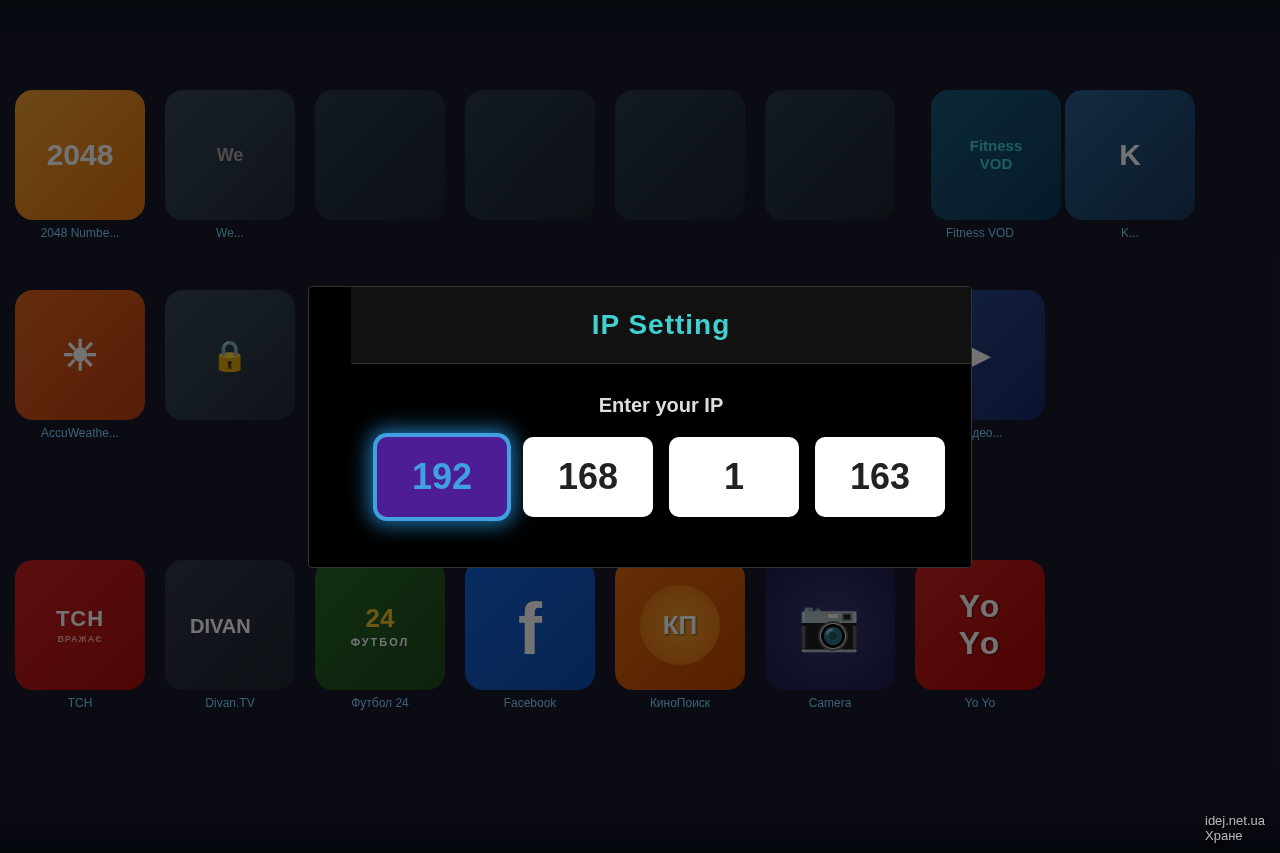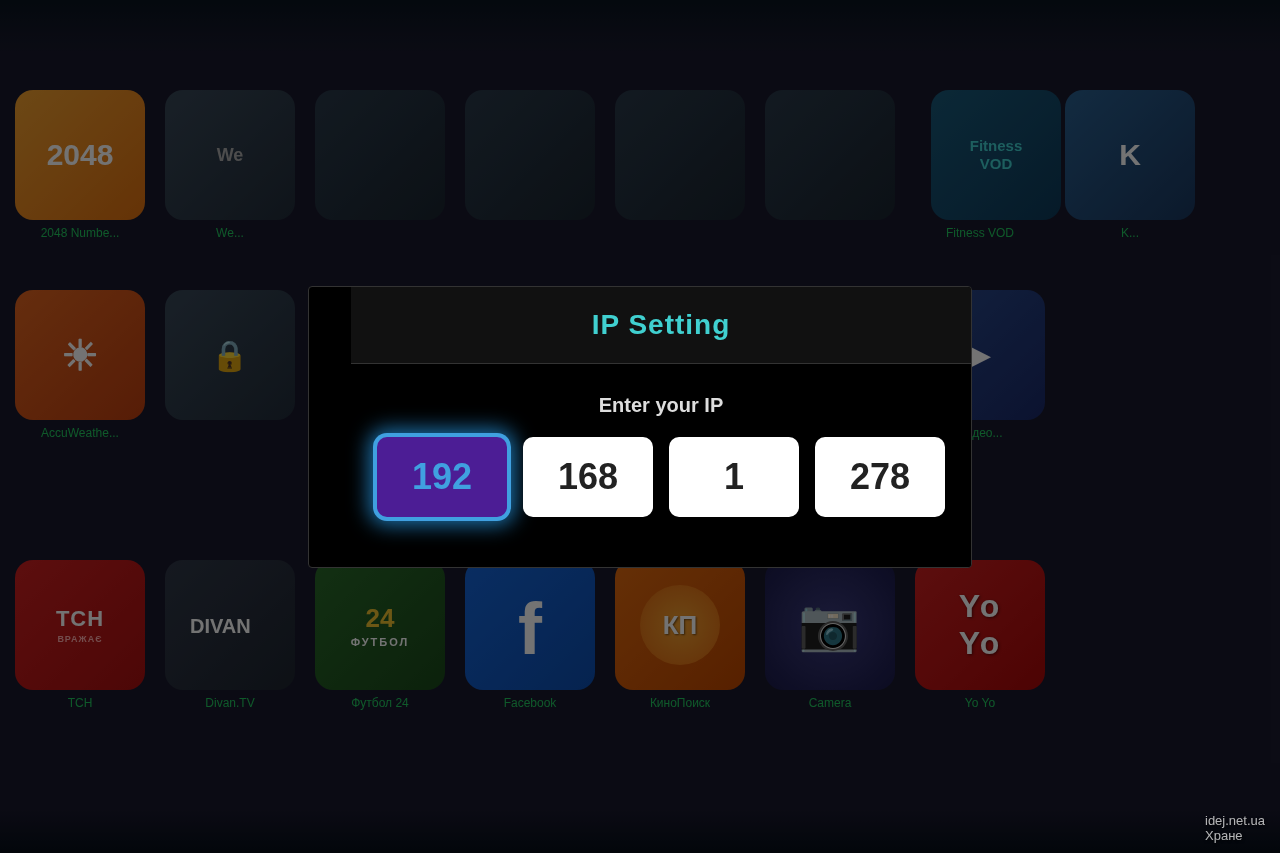--- a/index.html
+++ b/index.html
@@ -167,21 +167,21 @@
       align-items: center;
       justify-content: center;
       font-size: 13px;
       font-weight: bold;
       color: white;
       overflow: hidden;
       position: relative;
     }
 
     .app-name {
-      color: #22c55e;
+      color: #7dd3fc;
       font-size: 12px;
       margin-top: 6px;
       text-align: center;
     }
 
     
     .icon-2048 {
       background: linear-gradient(135deg, #f0a030, #e07010);
       font-size: 30px;
       font-weight: 900;
@@ -389,21 +389,21 @@
   <div class="dialog">
     <div class="dialog-header">
       <div class="dialog-title">IP Setting</div>
     </div>
     <div class="dialog-body">
       <div class="dialog-subtitle">Enter your IP</div>
       <div class="ip-fields">
         <div class="ip-field active">192</div>
         <div class="ip-field">168</div>
         <div class="ip-field">1</div>
-        <div class="ip-field">278</div>
+        <div class="ip-field">163</div>
       </div>
     </div>
   </div>
 </div>
 
 <div class="watermark">
   <div>idej.net.ua</div>
   <div>Хране</div>
 </div>
 

